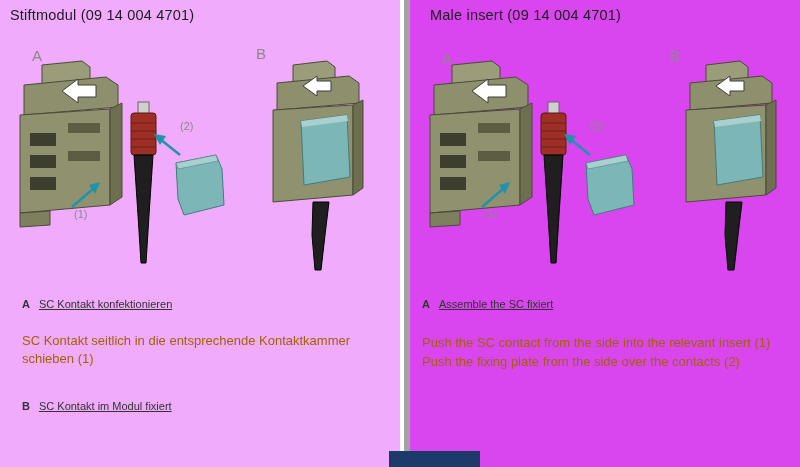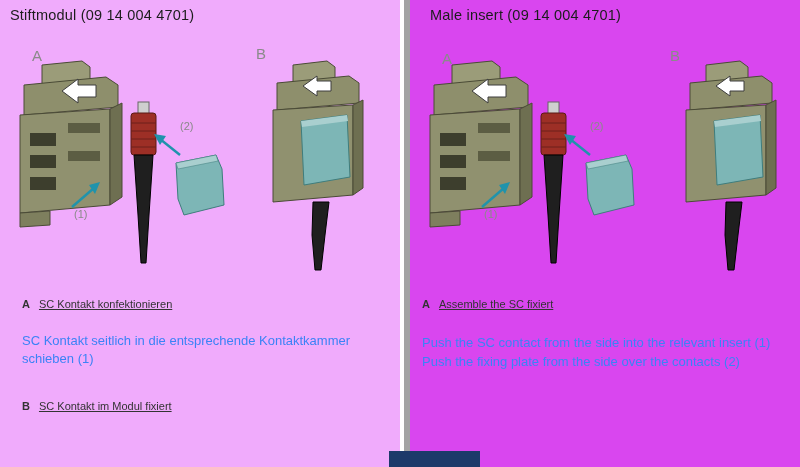--- a/index.html
+++ b/index.html
@@ -33,21 +33,21 @@
   .step-heading {
     position: absolute; left: 22px;
     font-size: 11px; color: #333;
     white-space: nowrap;
   }
   .step-heading .prefix { font-weight: 700; margin-right: 9px; text-decoration: none; color: #333; }
   .step-heading .hd { text-decoration: underline; }
 
   .instructions {
     position: absolute; left: 22px;
-    font-size: 13px; color: #3b82f6; line-height: 1.38;
+    font-size: 13px; color: #a16207; line-height: 1.38;
   }
   .instructions p { margin: 0 0 1px 0; }
 
   .footer-bar {
     position: absolute; left: 389px; top: 451px;
     width: 91px; height: 16px;
     background: #1c3a6a;
   }
 </style>
 </head>

